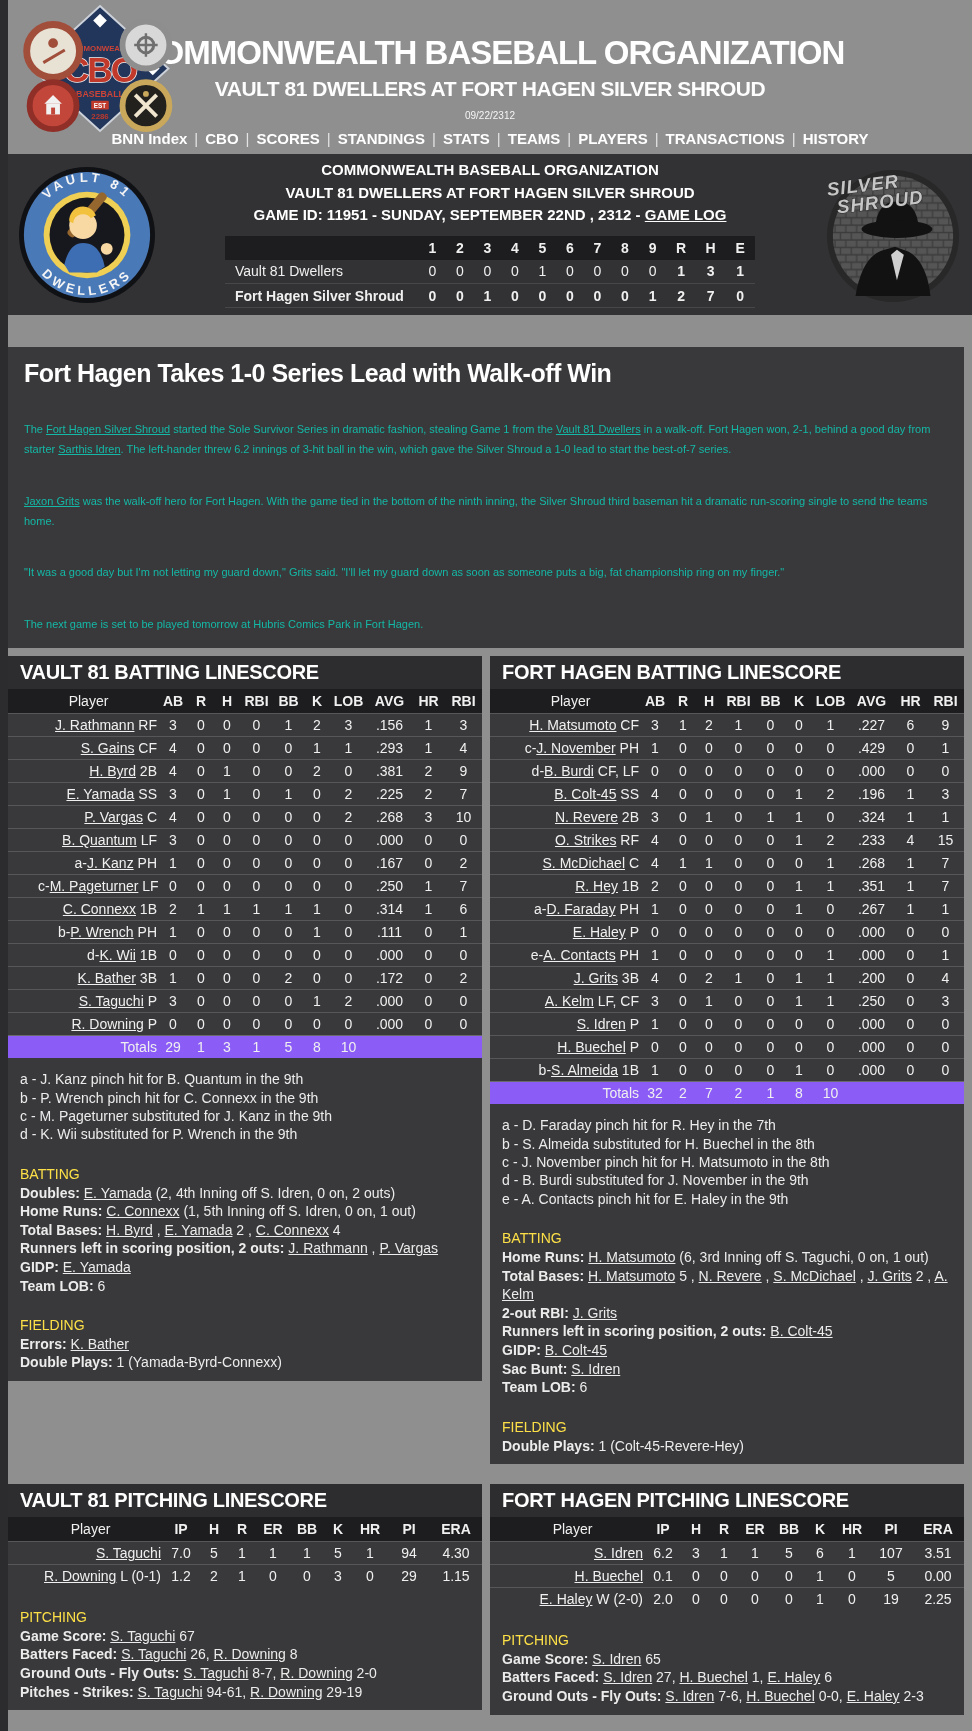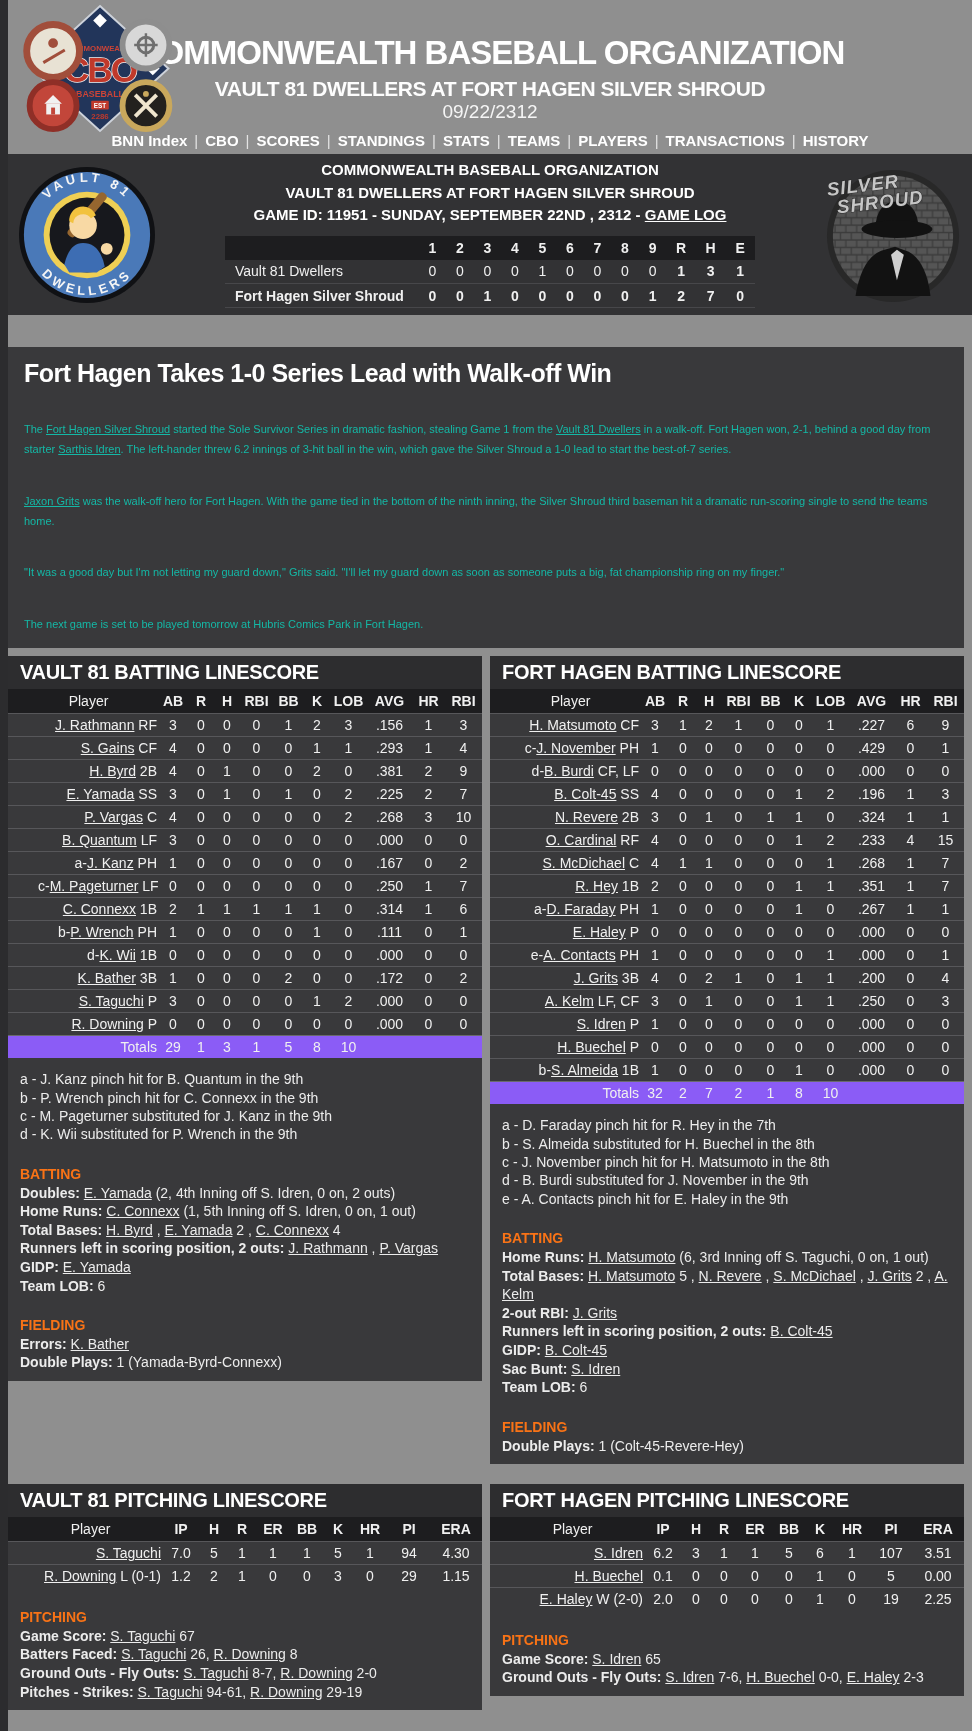--- a/index.html
+++ b/index.html
@@ -6,21 +6,21 @@
   html,body{background:#8f8f8f}
   body{width:972px;font-family:"Liberation Sans","DejaVu Sans",sans-serif;color:#f0f0f0}
   .page{position:relative;width:972px;min-height:1731px;border-left:8px solid #2c2c2e;background:#8f8f8f}
 
   
   .banner{position:relative;padding-top:36px;height:152px}
   .logo-cluster{position:absolute;left:6px;top:4px;width:172px;height:128px}
   .banner-text{text-align:center}
   .banner-text h1{font-size:33px;font-weight:700;letter-spacing:-1px;color:#fff;line-height:1.05}
   .banner-text h2{font-size:21px;font-weight:700;letter-spacing:-0.5px;color:#fdfdfd;margin-top:6px}
-  .banner-date{font-size:19px;color:#f5f5f5;margin-top:0}
+  .banner-date{font-size:10px;color:#f5f5f5;margin-top:9px}
   .topnav{margin-top:9px;text-align:center;font-size:15px;font-weight:700;color:#fff}
   .nav-item{cursor:pointer}
   .nav-sep{opacity:.75;margin:0 7px;font-weight:400}
 
   
   .game-header{display:flex;align-items:center;background:#323234;margin-top:2px;padding:5px 10px;min-height:148px}
   .team-logo{width:138px;height:138px;flex:0 0 auto;cursor:pointer}
   .team-logo svg{width:100%;height:100%}
   .gh-center{flex:1;text-align:center;padding:0 6px}
   .gh-line{font-weight:700;font-size:15px;line-height:1.5;color:#fff}
@@ -51,21 +51,21 @@
   .panel-title{font-size:20px;font-weight:700;letter-spacing:-0.3px;padding:5px 12px;background:#2d2d2f;color:#fff}
   .stat-table{width:100%;border-collapse:collapse;font-size:14px;table-layout:fixed}
   .stat-table th{background:#1d1d1f;font-weight:700;padding:4px 1px;text-align:center}
   .stat-table th.pcol{text-align:center;padding-left:12px;font-weight:400}
   .stat-table td{padding:3px 1px;text-align:center;border-top:1px solid #57575a}
   .stat-table td.pcell{text-align:right;padding-left:12px;white-space:nowrap}
   .stat-table tr.ind td.pcell{padding-left:30px}
   .stat-table tr.totals td{background:#8b5cf6;border-top-color:#6a6a6d}
   .sub-notes{padding:12px 12px 0;font-size:14px;line-height:1.32;color:#ececec}
   .stat-sec{padding:0 12px;font-size:14px;line-height:1.33;margin-top:21px;color:#ececec}
-  .sec-head{font-weight:700;color:#f97316}
+  .sec-head{font-weight:400;color:#fde047}
 
   
   svg text,svg textPath{font-family:"Liberation Sans","DejaVu Sans",sans-serif}
   .arc-text{font-size:13px;font-weight:700;fill:#f5f5f5;letter-spacing:4px}
   .shroud-text{font-size:19px;font-weight:700;font-style:italic;fill:#c6c6c6;stroke:#2a2a2a;stroke-width:1px;paint-order:stroke;letter-spacing:1px}
 </style>
 </head>
 <body>
 
 <div class="page">
@@ -572,21 +572,21 @@
                 <td>1</td>
                 <td>0</td>
                 <td>1</td>
                 <td>1</td>
                 <td>0</td>
                 <td>.324</td>
                 <td>1</td>
                 <td>1</td>
               </tr>
               <tr>
-                <td class="pcell"><span class="lnk">O. Cardinal</span><span> RF</span></td>
+                <td class="pcell"><span class="lnk">O. Strikes</span><span> RF</span></td>
                 <td>4</td>
                 <td>0</td>
                 <td>0</td>
                 <td>0</td>
                 <td>0</td>
                 <td>1</td>
                 <td>2</td>
                 <td>.233</td>
                 <td>4</td>
                 <td>15</td>
@@ -889,19 +889,20 @@
                 <td>1</td>
                 <td>0</td>
                 <td>19</td>
                 <td>2.25</td>
               </tr>
             </tbody>
           </table>
           <div class="stat-sec">
             <div class="sec-head">PITCHING</div>
             <div class="stat-line"><span class="bld">Game Score: </span><span class="lnk">S. Idren</span><span> 65</span></div>
+            <div class="stat-line"><span class="bld">Batters Faced: </span><span class="lnk">S. Idren</span><span> 27, </span><span class="lnk">H. Buechel</span><span> 1, </span><span class="lnk">E. Haley</span><span> 6</span></div>
             <div class="stat-line"><span class="bld">Ground Outs - Fly Outs: </span><span class="lnk">S. Idren</span><span> 7-6, </span><span class="lnk">H. Buechel</span><span> 0-0, </span><span class="lnk">E. Haley</span><span> 2-3</span></div>
           </div>
         </section>
       </div>
 
   </main>
 </div>
 
 </body></html>

